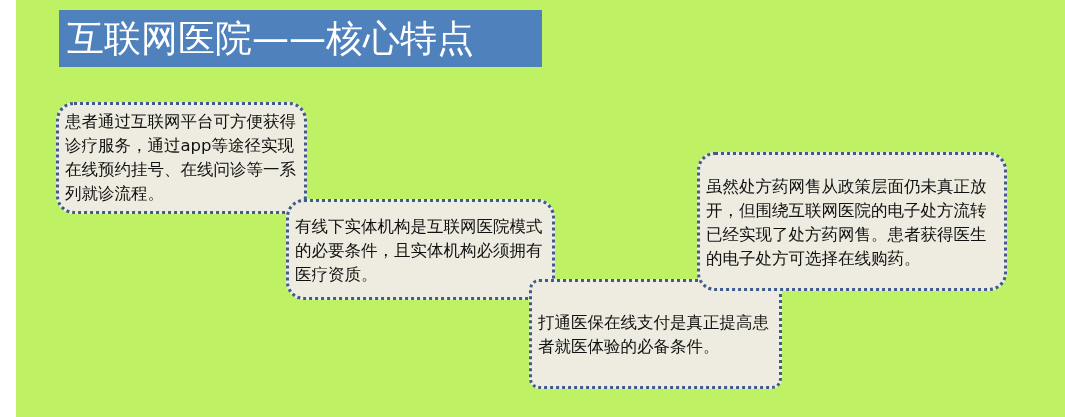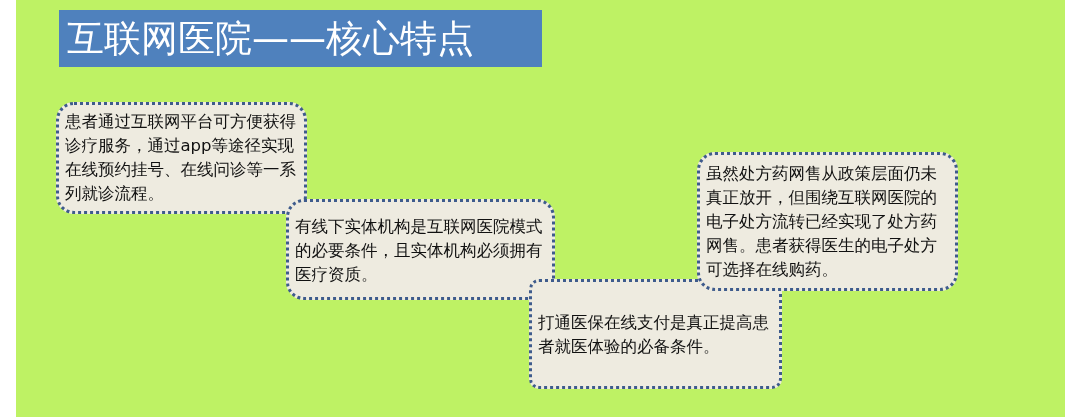--- a/index.html
+++ b/index.html
@@ -49,21 +49,21 @@
       display: flex;
       align-items: center;
     }
     .callout .txt {
       display: block;
       word-break: break-all;
     }
     #box1 { left: 40px; top: 102px; width: 251px; height: 112px; z-index: 1; padding-top: 6px; }
     #box2 { left: 270px; top: 199px; width: 269px; height: 101px; z-index: 2; }
     #box3 { left: 513px; top: 279px; width: 253px; height: 110px; z-index: 3; border-radius: 10px; }
-    #box4 { left: 681px; top: 152px; width: 261px; height: 139px; z-index: 4; align-items: flex-end; }
+    #box4 { left: 681px; top: 152px; width: 310px; height: 139px; z-index: 4; }
     .right-edge {
       position: absolute;
       right: 1px;
       top: 0;
       width: 2px;
       height: 417px;
       background: #dcdcdc;
     }
     .right-edge-inner {
       position: absolute;

